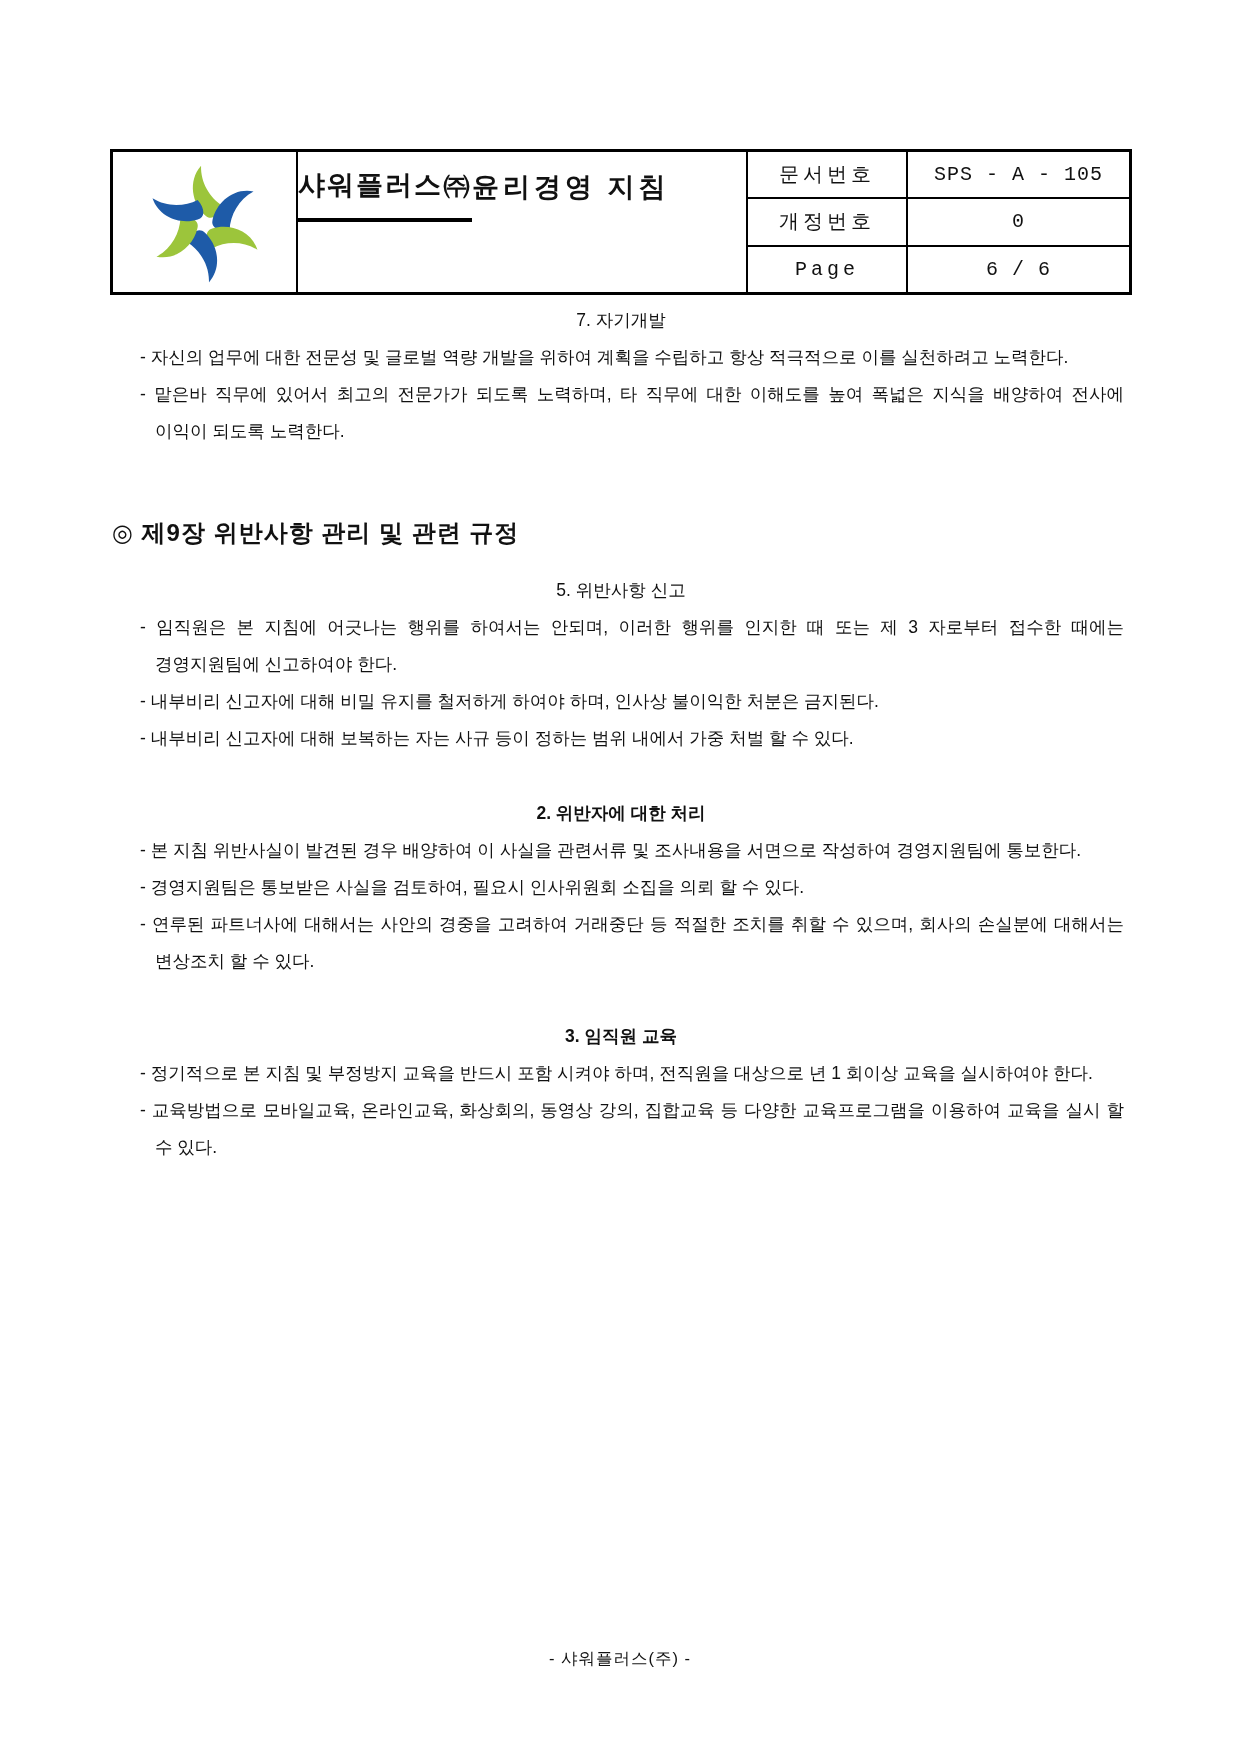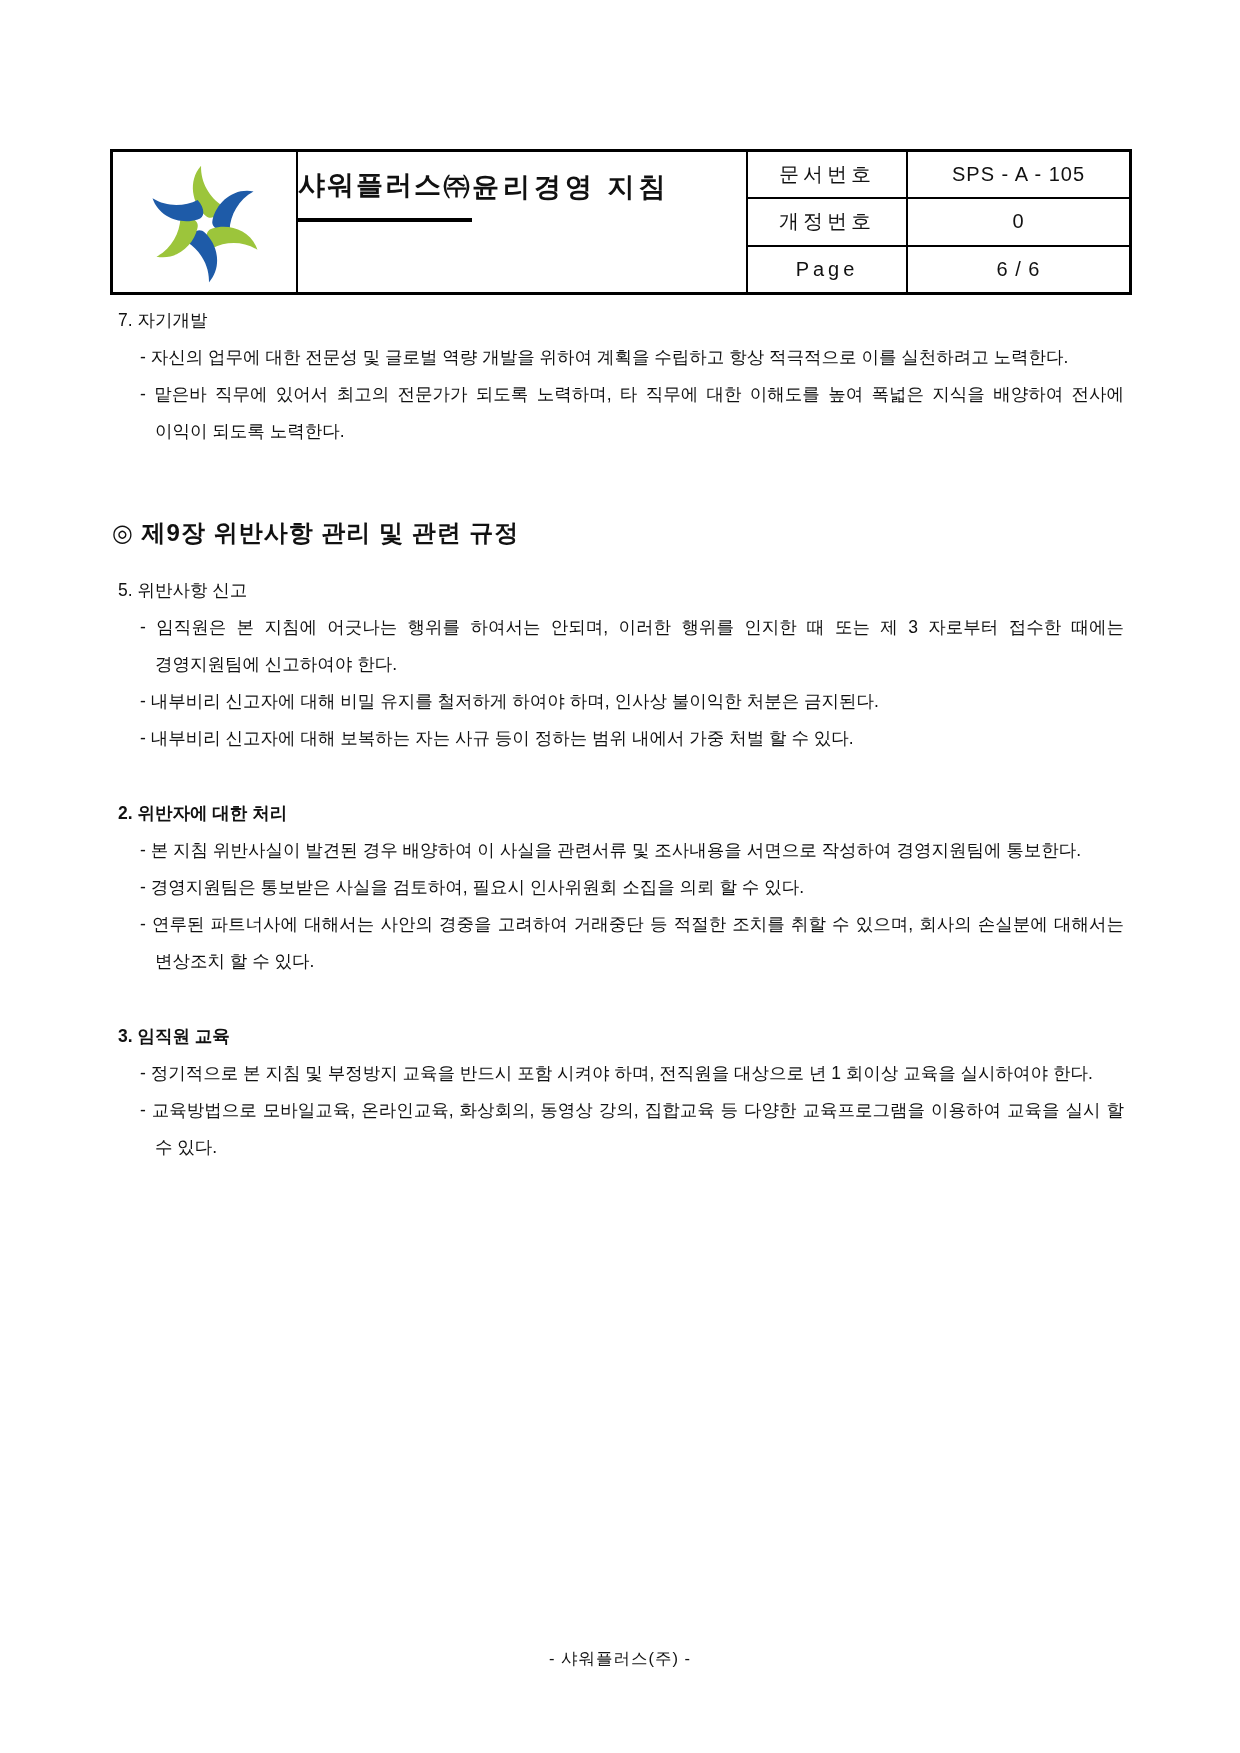--- a/index.html
+++ b/index.html
@@ -53,20 +53,21 @@
     align-items: center;
     justify-content: center;
     font-size: 27px;
     font-weight: bold;
     letter-spacing: 4px;
   }
   .meta-col {
     flex: 1;
     display: flex;
     flex-direction: column;
+    font-family: Liberation Mono, monospace;
   }
   .meta-row {
     flex: 1;
     display: flex;
     border-bottom: 2px solid #000;
   }
   .meta-row:last-child { border-bottom: none; }
   .meta-label {
     width: 160px;
     border-right: 2px solid #000;
@@ -89,21 +90,21 @@
   .content {
     position: absolute;
     left: 118px;
     top: 302px;
     width: 1006px;
     font-size: 17.5px;
     line-height: 37px;
   }
   .sec-heading {
     line-height: 37px;
-    text-align: left;
+    text-align: center;
   }
   .sec-gap { margin-top: 38px; font-weight: bold; }
   .item {
     padding-left: 37px;
     text-indent: -15px;
     text-align: justify;
     word-break: keep-all;
     line-height: 37px;
   }
   .chapter-heading {

